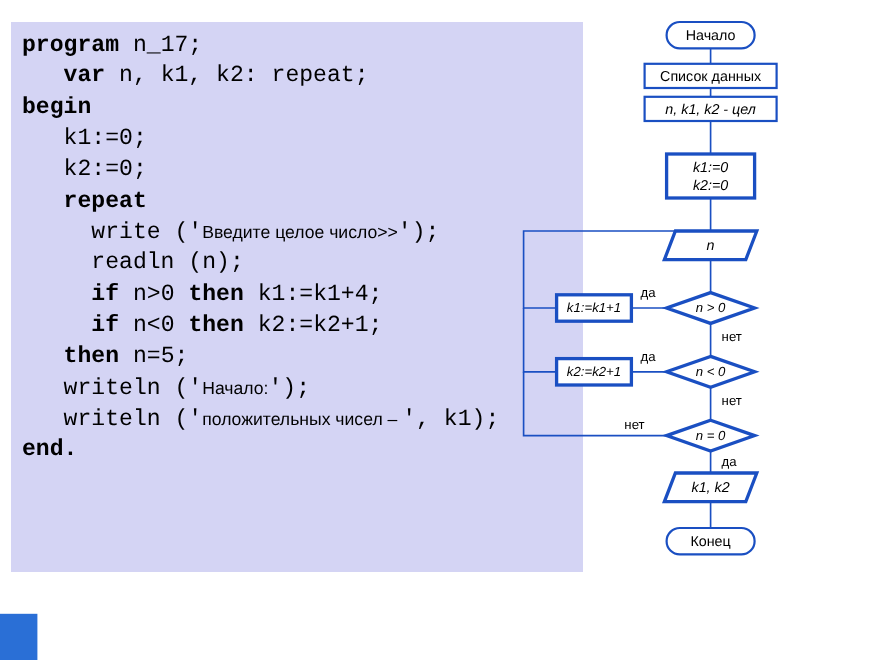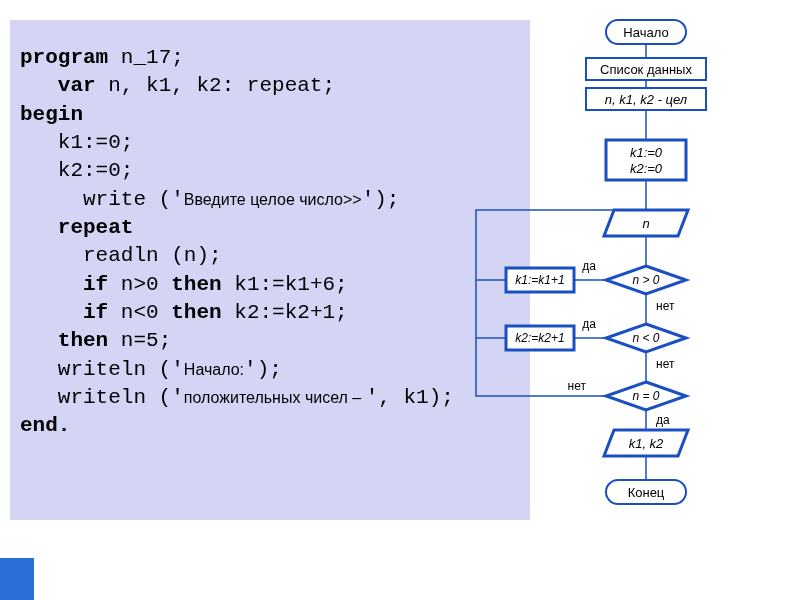--- a/index.html
+++ b/index.html
@@ -12,21 +12,21 @@
     position: relative;
     overflow: hidden;
   }
   .code-panel {
     position: absolute;
     left: 10px;
     top: 20px;
     width: 520px;
     height: 500px;
     background: #d4d4f4;
-    padding: 24px 10px;
+    padding: 8px 10px;
     font-size: 21px;
     line-height: 1.35;
   }
   .kw { font-weight: bold; color: #000; }
   .str { font-family: Arial, sans-serif; font-size: 16px; }
   .bluebar {
     position: absolute;
     left: 0;
     top: 558px;
     width: 34px;
@@ -79,24 +79,24 @@
 </style>
 </head>
 <body>
 
 <div class="code-panel">
   <div><span class="kw">program</span><span> n_17;</span></div>
   <div><span>&nbsp;&nbsp;&nbsp;</span><span class="kw">var</span><span> n, k1, k2: repeat;</span></div>
   <div><span class="kw">begin</span></div>
   <div>&nbsp;&nbsp;&nbsp;k1:=0;</div>
   <div>&nbsp;&nbsp;&nbsp;k2:=0;</div>
+  <div><span>&nbsp;&nbsp;&nbsp;</span><span class="kw">repeat</span></div>
   <div><span>&nbsp;&nbsp;&nbsp;&nbsp;&nbsp;write ('</span><span class="str">Введите целое число&gt;&gt;</span><span>');</span></div>
-  <div><span>&nbsp;&nbsp;&nbsp;</span><span class="kw">repeat</span></div>
   <div>&nbsp;&nbsp;&nbsp;&nbsp;&nbsp;readln (n);</div>
-  <div><span>&nbsp;&nbsp;&nbsp;&nbsp;&nbsp;</span><span class="kw">if</span><span> n&gt;0 </span><span class="kw">then</span><span> k1:=k1+6;</span></div>
+  <div><span>&nbsp;&nbsp;&nbsp;&nbsp;&nbsp;</span><span class="kw">if</span><span> n&gt;0 </span><span class="kw">then</span><span> k1:=k1+4;</span></div>
   <div><span>&nbsp;&nbsp;&nbsp;&nbsp;&nbsp;</span><span class="kw">if</span><span> n&lt;0 </span><span class="kw">then</span><span> k2:=k2+1;</span></div>
   <div><span>&nbsp;&nbsp;&nbsp;</span><span class="kw">then</span><span> n=5;</span></div>
   <div><span>&nbsp;&nbsp;&nbsp;writeln ('</span><span class="str">Начало:</span><span>');</span></div>
   <div><span>&nbsp;&nbsp;&nbsp;writeln ('</span><span class="str">положительных чисел – </span><span>', k1);</span></div>
   <div><span class="kw">end.</span></div>
 </div>
 
 <div class="bluebar"></div>
 
 <div class="flow">

